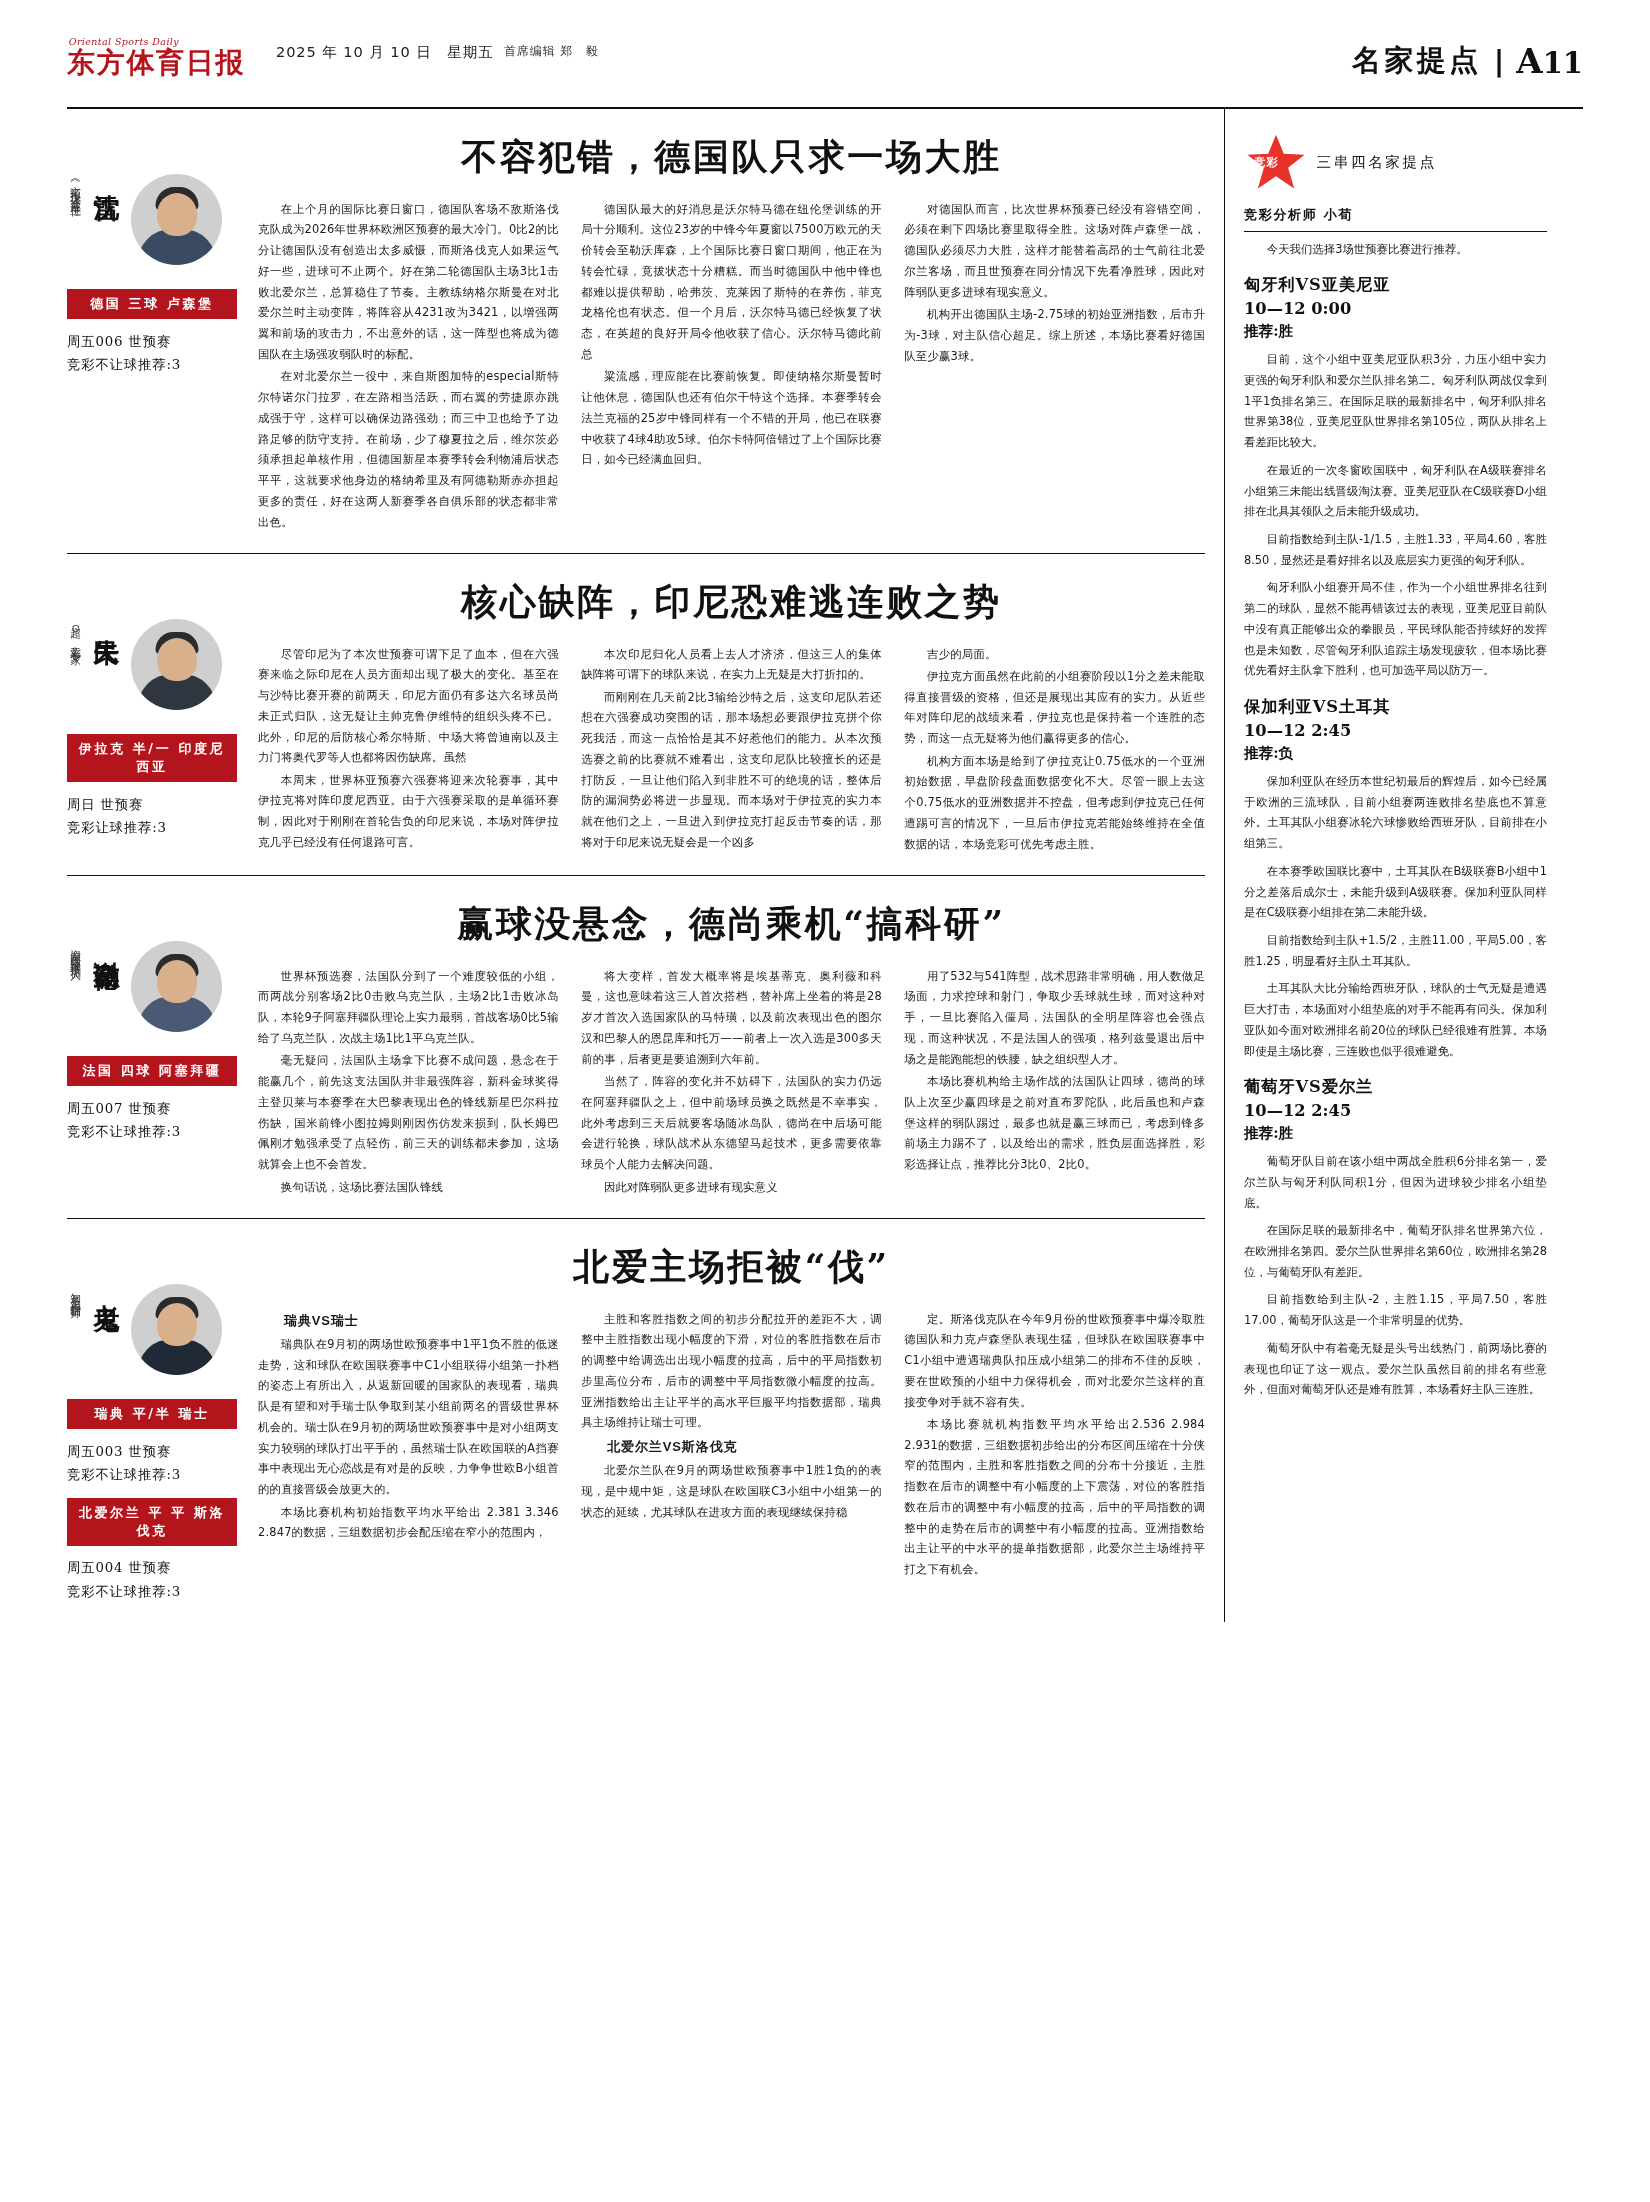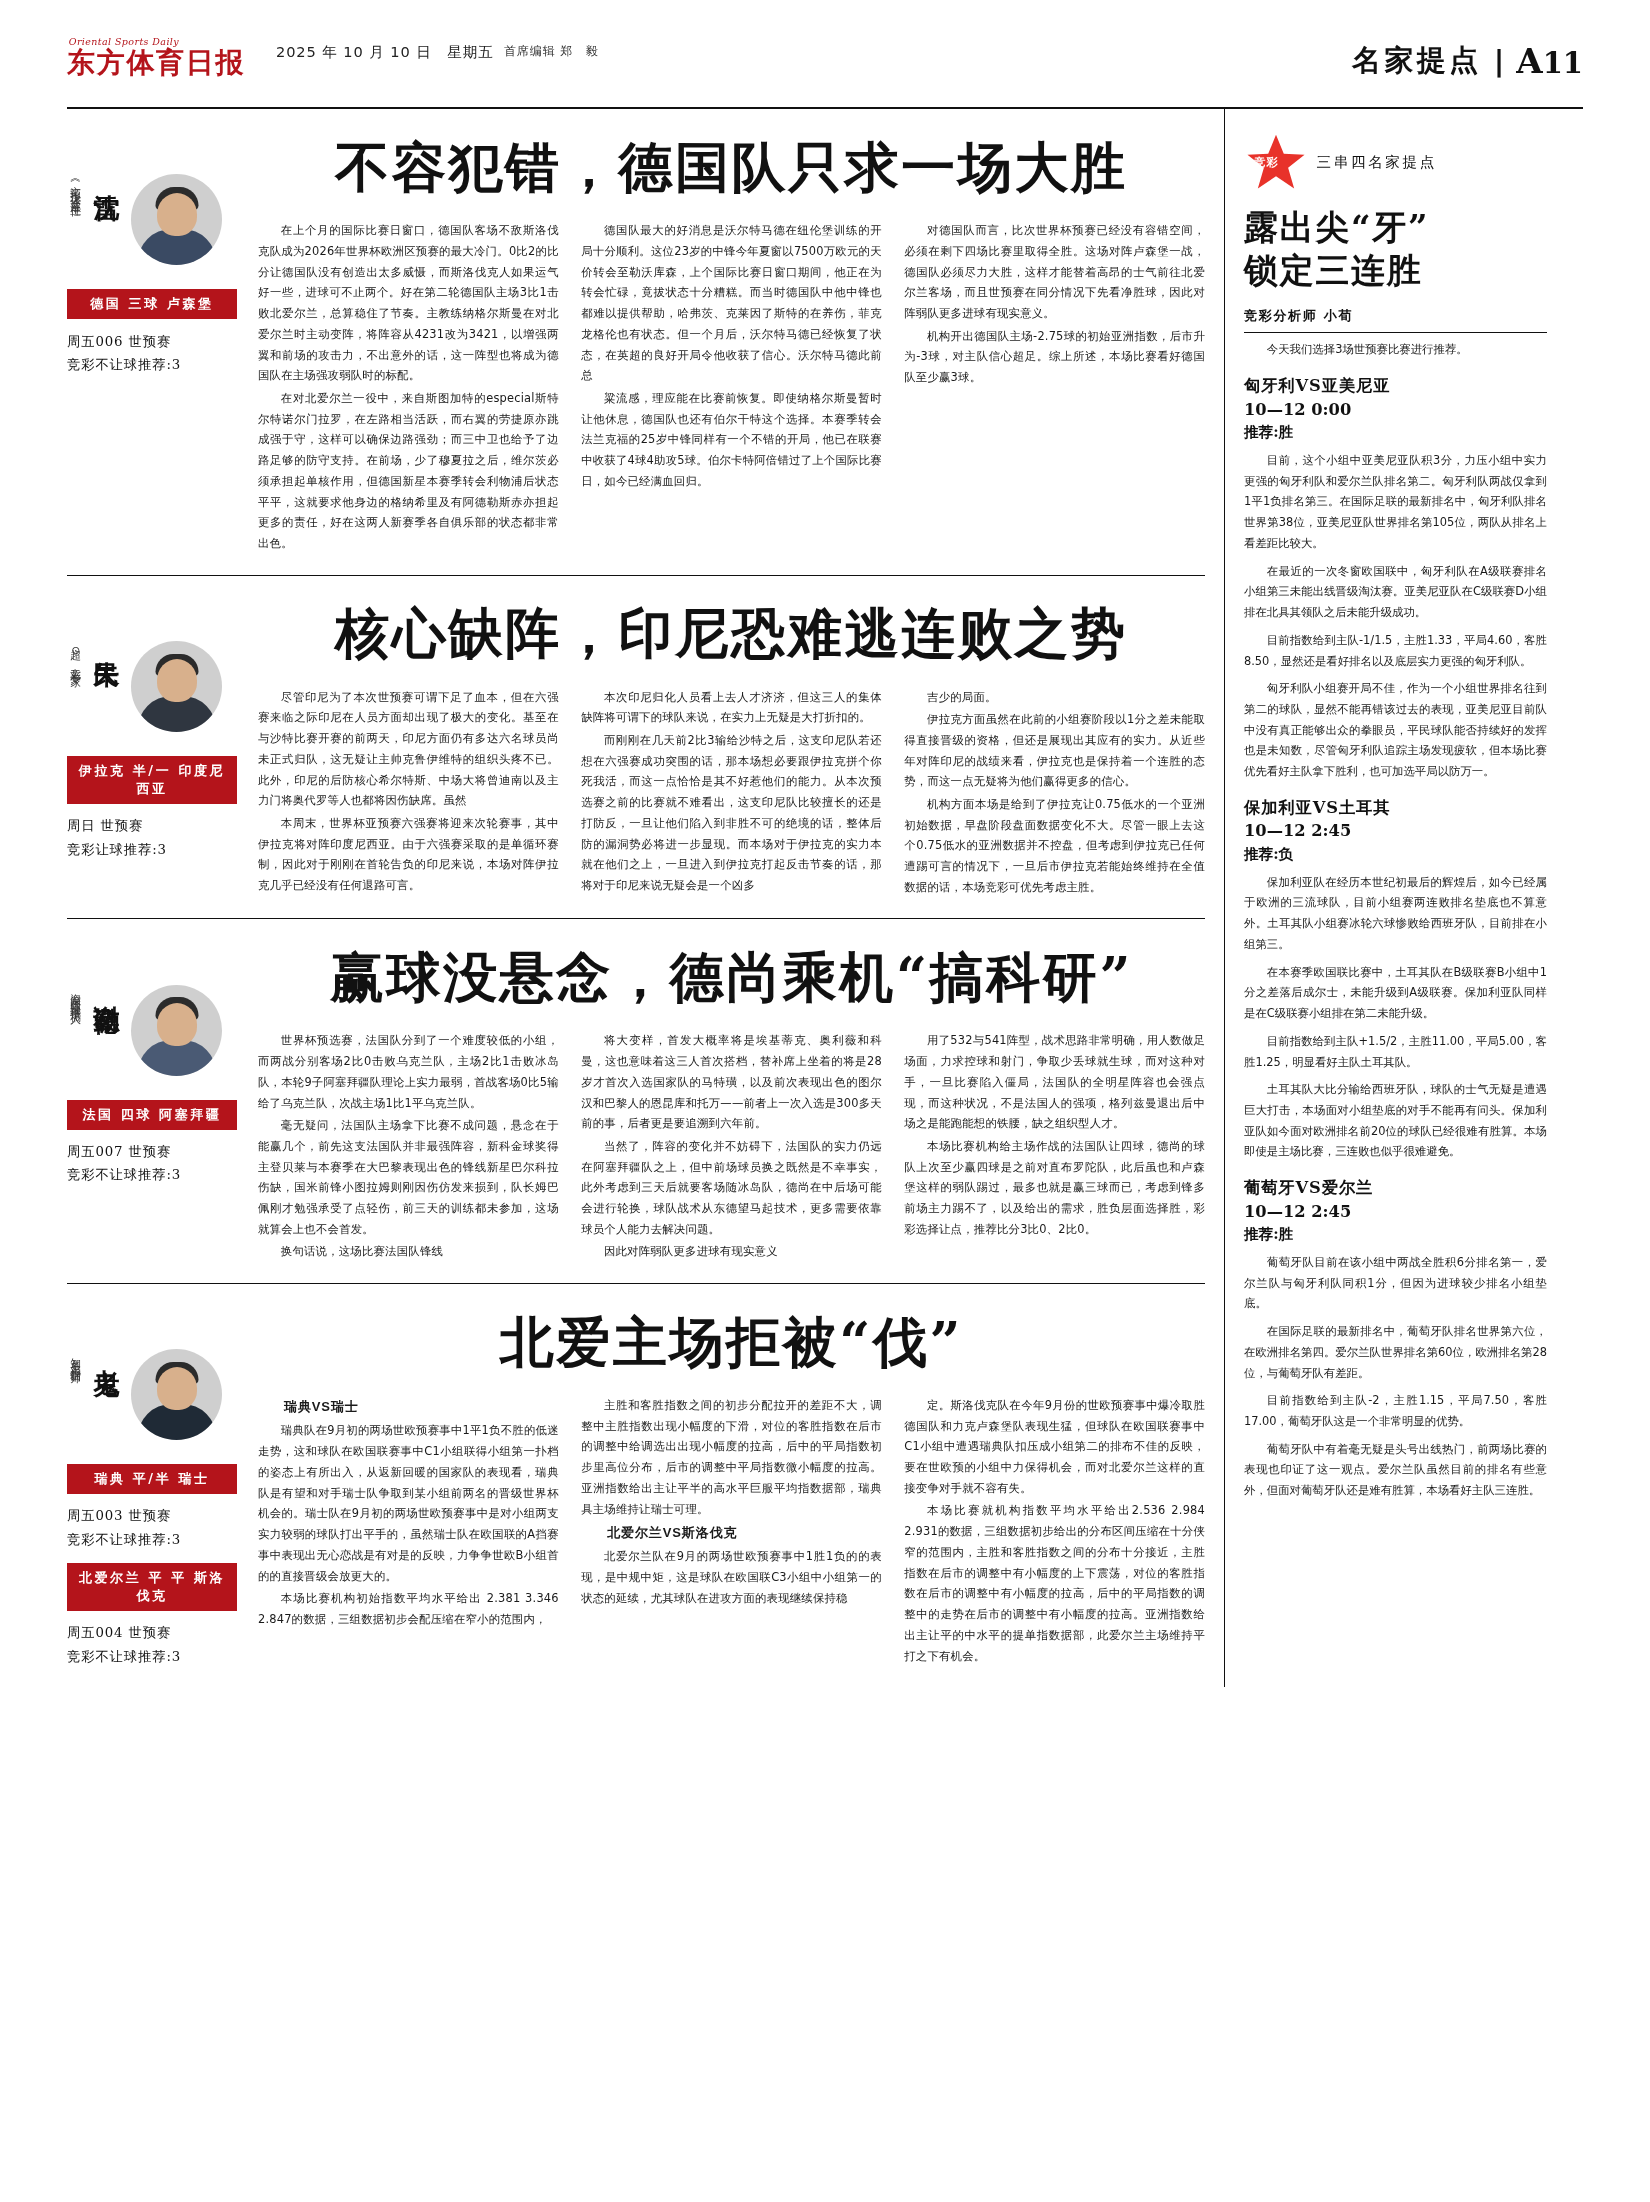--- a/index.html
+++ b/index.html
@@ -193,21 +193,21 @@
   .tag-lines .ln{white-space:nowrap;}
 
   .art-main{
     flex:1;
     padding-left:12px;
     box-sizing:border-box;
   }
   .art-title{
     font-family:"DejaVu Serif","Liberation Serif",serif;
     font-weight:bold;
-    font-size:54px;
+    font-size:36px;
     letter-spacing:2.6px;
     text-align:center;
     color:#111;
     margin:3.4px 0 20.6px 0;
     line-height:1.2;
   }
   .art-cols{
     display:flex;
     gap:22.4px;
   }
@@ -497,24 +497,20 @@
       <div class="rail-top">
         <span class="star">
           <svg width="64" height="59" viewBox="0 0 74 68">
             <polygon points="37,2 46,24 70,25 51,40 58,64 37,50 16,64 23,40 4,25 28,24" fill="#e8322a"></polygon>
           </svg>
           <span class="lbl">竞彩</span>
         </span>
         <span class="rail-top-label">三串四名家提点</span>
       </div>
 
-      <div class="rail-title">
-        <div>露出尖“牙”</div>
-        <div>锁定三连胜</div>
-      </div>
 
       <div class="rail-byline">竞彩分析师  小荀</div>
       <p class="rail-p">今天我们选择3场世预赛比赛进行推荐。</p>
 
       <div class="match">
         <div class="match-name">匈牙利VS亚美尼亚</div>
         <div class="match-time">10—12  0:00</div>
         <div class="match-rec">推荐:胜</div>
         <p class="rail-p">目前，这个小组中亚美尼亚队积3分，力压小组中实力更强的匈牙利队和爱尔兰队排名第二。匈牙利队两战仅拿到1平1负排名第三。在国际足联的最新排名中，匈牙利队排名世界第38位，亚美尼亚队世界排名第105位，两队从排名上看差距比较大。</p>
         <p class="rail-p">在最近的一次冬窗欧国联中，匈牙利队在A级联赛排名小组第三未能出线晋级淘汰赛。亚美尼亚队在C级联赛D小组排在北具其领队之后未能升级成功。</p>

